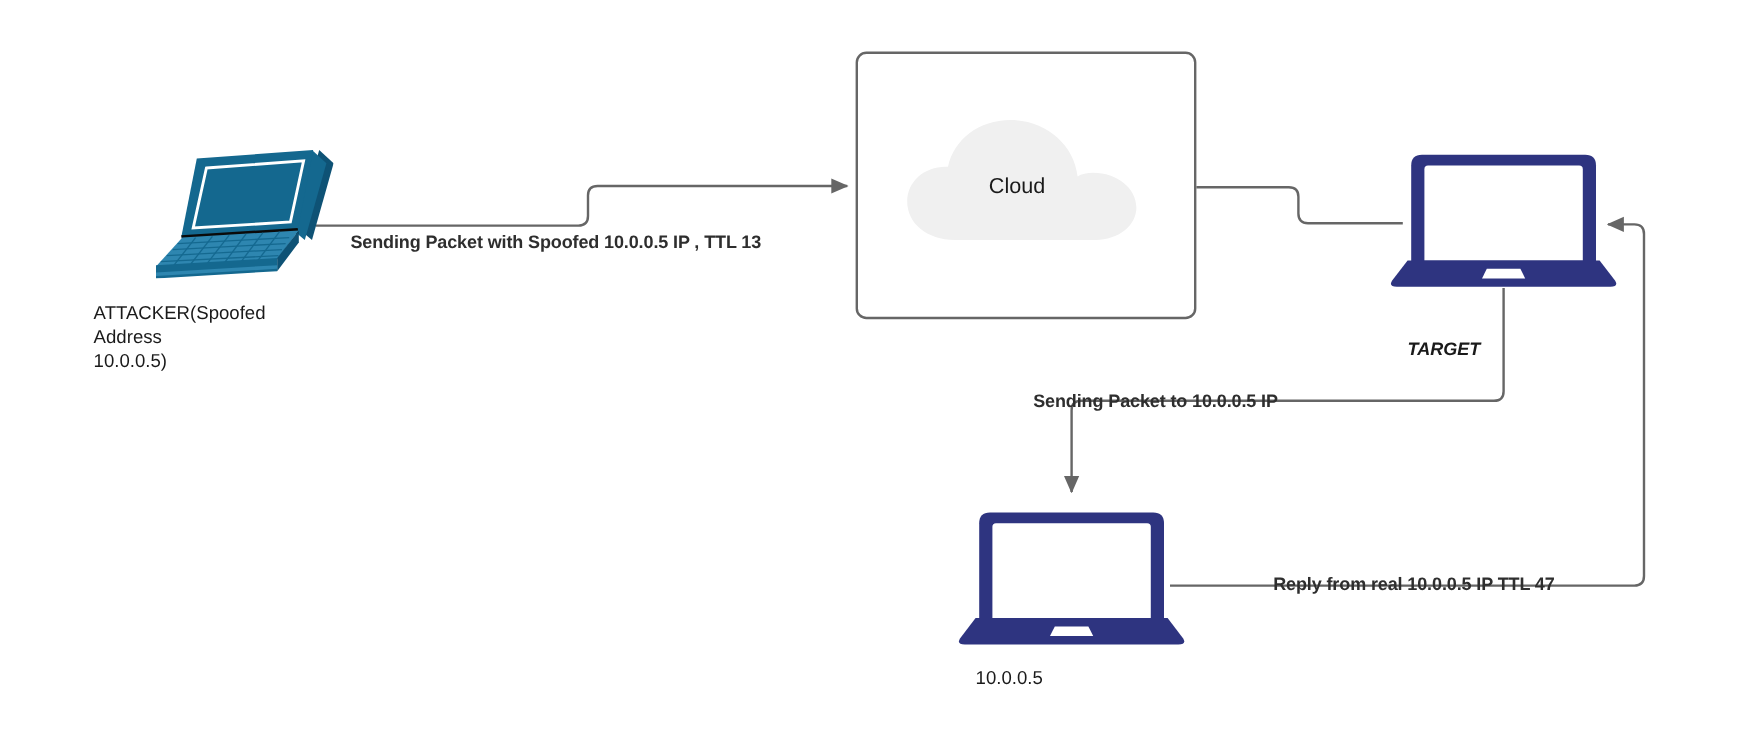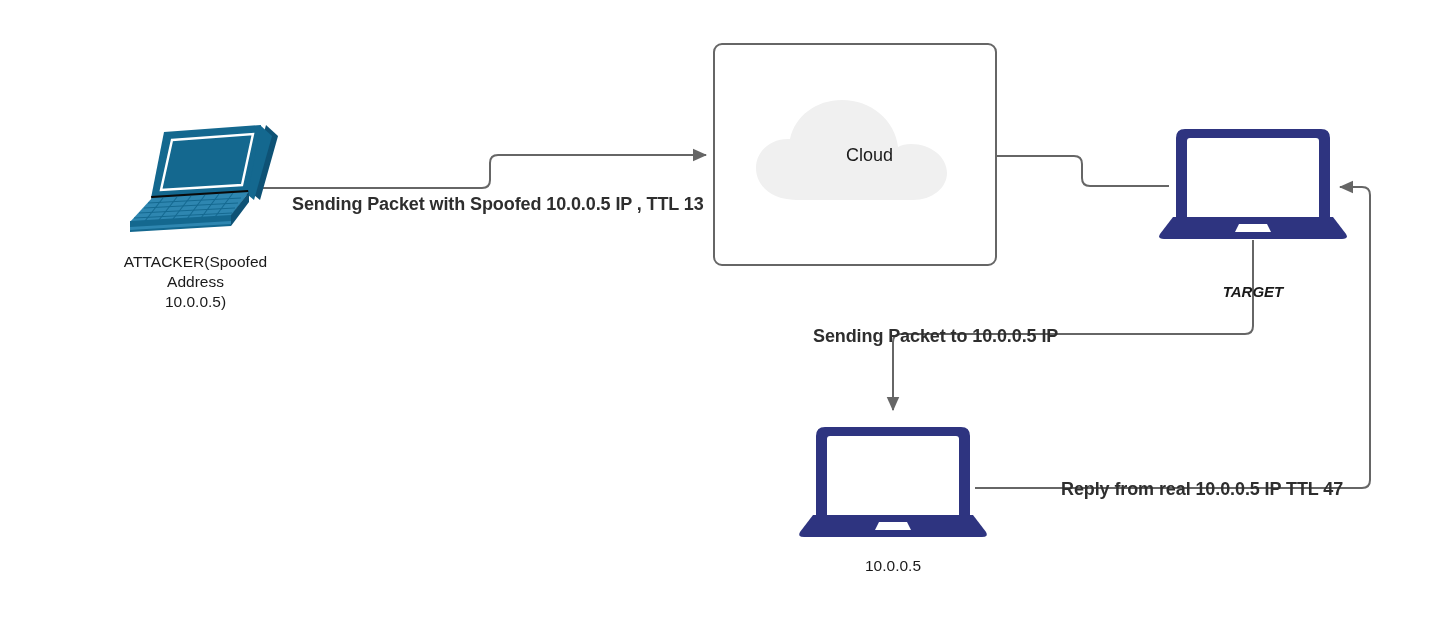--- a/index.html
+++ b/index.html
@@ -24,52 +24,50 @@
     top: 0;
     width: 1449px;
     height: 622px;
     pointer-events: none;
   }
   .node {
     position: absolute;
   }
   .node-label {
     position: absolute;
-    text-align: center;
     color: #1a1a1a;
     font-size: 15.5px;
     line-height: 20px;
     white-space: pre-line;
   }
   .node-label.bold-italic {
     font-weight: bold;
     font-style: italic;
     font-size: 15px;
   }
   .edge-label {
     position: absolute;
-    font-size: 18px;
+    font-size: 15px;
     font-weight: bold;
     color: #2e2e2e;
     white-space: nowrap;
     letter-spacing: -0.1px;
   }
   .cloud-box {
     position: absolute;
     box-sizing: border-box;
     border: 2px solid #666666;
     border-radius: 9px;
     background: #ffffff;
   }
   .cloud-text {
     position: absolute;
     font-size: 18px;
     color: #1a1a1a;
     white-space: nowrap;
-    margin-left: 22px;
   }
 </style>
 </head>
 <body>
 
 <div id="canvas">
 
   <svg id="wires" viewBox="0 0 1449 622" width="1449" height="622">
     <defs>
       <marker id="arrowhead" viewBox="0 0 10 10" refX="9.2" refY="5" markerWidth="7.2" markerHeight="7.2" orient="auto-start-reverse">
@@ -159,17 +157,17 @@
       <path d="M 19 11 Q 19 2 28 2 L 164 2 Q 173 2 173 11 L 173 92 L 19 92 Z" fill="#2E3480"></path>
       <path d="M 30 14 Q 30 11 33 11 L 159 11 Q 162 11 162 14 L 162 90 L 30 90 Z" fill="#ffffff"></path>
       <path d="M 16 90 L 176 90 L 189 107 Q 192 112 185 112 L 7 112 Q 0 112 3 107 Z" fill="#2E3480"></path>
       <path d="M 82 97 L 110 97 L 114 105 L 78 105 Z" fill="#ffffff"></path>
     </svg>
   </div>
   <div class="node-label" style="left:813px; top:556px; width:160px;">10.0.0.5</div>
 
   <div class="edge-label" style="left:292px; top:194px;">Sending Packet with Spoofed 10.0.0.5 IP , TTL 13</div>
 
-  <div class="edge-label" style="left:813px; top:326px;text-align:center;">Sending Packet to 10.0.0.5 IP</div>
+  <div class="edge-label" style="left:861px; top:326px;text-align:center;">Sending Packet to 10.0.0.5 IP</div>
 
   <div class="edge-label" style="left:1061px; top:479px;">Reply from real 10.0.0.5 IP TTL 47</div>
 
 </div>
 
 </body></html>

